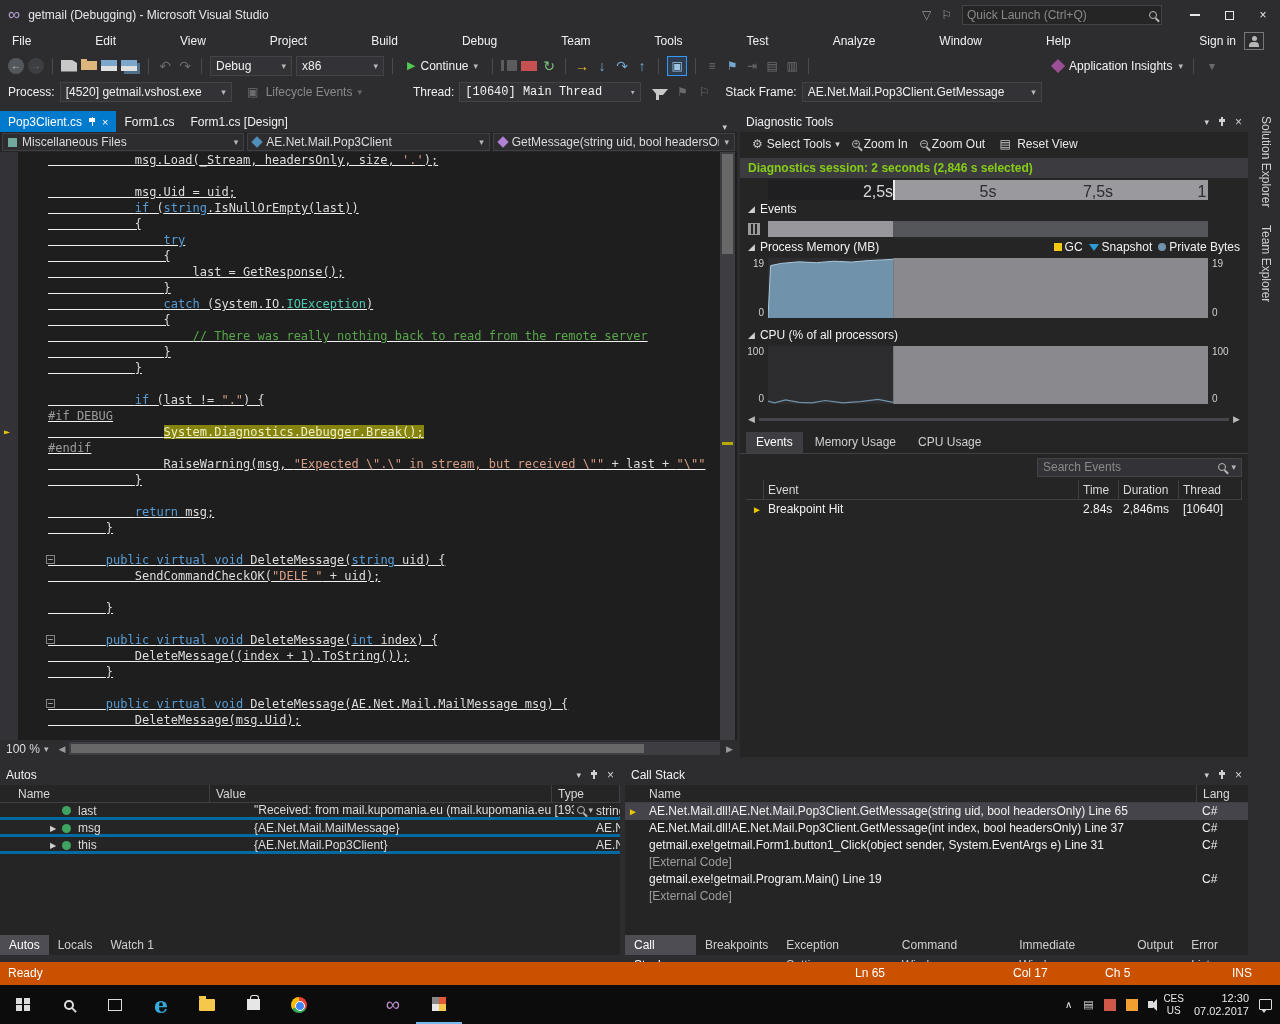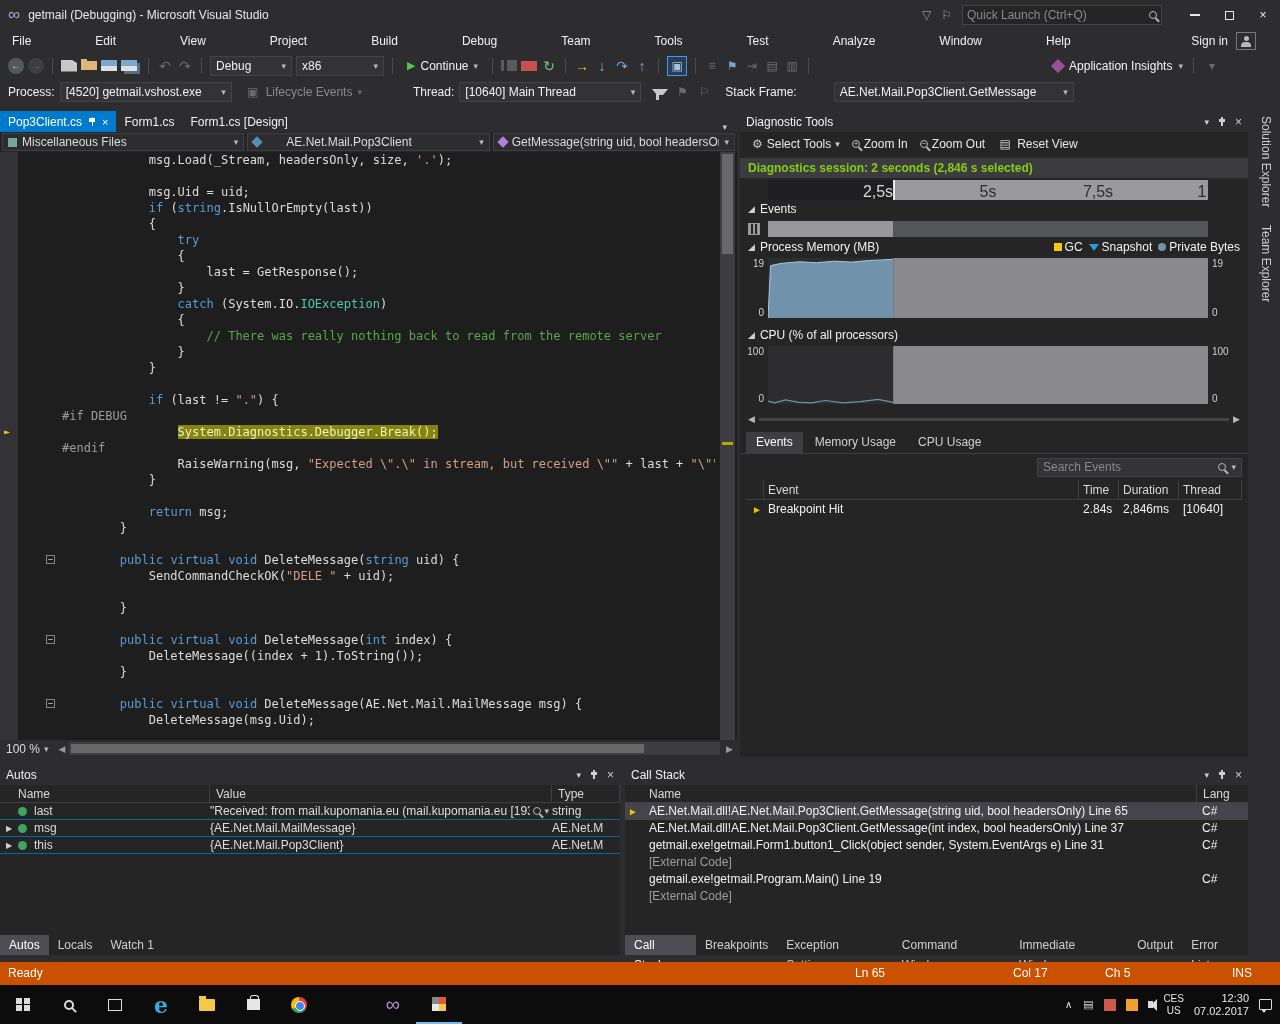--- a/index.html
+++ b/index.html
@@ -19,21 +19,21 @@
   .mag { width:8px; height:8px; border:1.5px solid #b8b8b8; border-radius:50%; position:relative; flex:none; }
   .mag::after { content:""; position:absolute; width:5px; height:1.5px; background:#b8b8b8; transform:rotate(45deg); right:-4px; bottom:-2px; }
   .winbtns { display:flex; height:30px; margin-left:6px; }
   .winbtn { width:34px; height:30px; display:flex; align-items:center; justify-content:center; color:#e8e8e8; }
   .min-glyph { width:10px; height:1.5px; background:#e8e8e8; }
   .max-glyph { width:9px; height:9px; border:1.5px solid #e8e8e8; }
 
   
   .menubar { position:absolute; left:0; top:30px; width:1280px; height:22px; display:flex; align-items:center; padding-left:4px; }
   .menu-item { padding:0 8px; height:22px; line-height:22px; color:#f1f1f1; }
-  .menu-right { margin-left:auto; display:flex; align-items:center; gap:8px; padding-right:24px; }
+  .menu-right { margin-left:auto; display:flex; align-items:center; gap:8px; padding-right:16px; }
   .signin { color:#f1f1f1; }
   .user-ic { width:20px; height:18px; border:1px solid #777; position:relative; }
   .user-ic::before { content:""; position:absolute; left:6.5px; top:3px; width:5px; height:5px; border-radius:50%; background:#b8b8b8; }
   .user-ic::after { content:""; position:absolute; left:4px; top:9px; width:10px; height:5px; border-radius:4px 4px 0 0; background:#b8b8b8; }
 
   
   .toolbar1 { position:absolute; left:0; top:52px; width:1280px; height:27px; display:flex; align-items:center; padding-left:8px; gap:4px; }
   .toolbar2 { position:absolute; left:0; top:79px; width:1280px; height:26px; display:flex; align-items:center; padding-left:8px; gap:5px; }
   .tbi { min-width:16px; height:16px; display:inline-flex; align-items:center; justify-content:center; color:#c8c8c8; font-size:12px; }
   .tbi.big { font-size:14px; }
@@ -75,21 +75,21 @@
   .navcombo { flex:1; display:flex; align-items:center; gap:5px; padding:0 5px; background:#2d2d30; border:1px solid #3f3f46; color:#dcdcdc; overflow:hidden; white-space:nowrap; }
   .navcombo .chev { margin-left:auto; color:#b8b8b8; font-size:9px; }
   .ni { width:9px; height:9px; flex:none; }
   .ni.proj { background:#71a89c; }
   .ni.cls { background:#4f90b8; transform:rotate(45deg); width:8px; height:8px; }
   .ni.meth { background:#b180d7; transform:rotate(45deg); width:8px; height:8px; }
 
   .editor-code { position:absolute; left:0; top:152px; width:737px; height:588px; background:#1e1e1e; overflow:hidden; }
   .code-margin { position:absolute; left:0; top:0; bottom:0; width:18px; background:#333337; }
   #code-lines { position:relative; font-family:"DejaVu Sans Mono",monospace; font-size:12px; }
-  .code-line { position:relative; height:16px; line-height:16px; white-space:pre; padding-left:62px; overflow:hidden; width:715px; }
+  .code-line { position:relative; height:16px; line-height:16px; white-space:pre; padding-left:48px; overflow:hidden; width:715px;text-decoration:underline; }
   .tok-p { color:#dcdcdc; } .tok-k { color:#569cd6; } .tok-s { color:#d69d85; }
   .tok-c { color:#57a64a; } .tok-t { color:#4ec9b0; } .tok-pp { color:#9b9b9b; }
   .tok-x { background:#84840f; color:#efefc0; }
   .exec-arrow { position:absolute; left:4px; top:0; color:#e8c800; font-size:10px; line-height:16px; }
   .fold-box { position:absolute; left:46px; top:3px; width:9px; height:9px; border:1px solid #858585; background:#1e1e1e; color:#c8c8c8; font-size:9px; line-height:7px; text-align:center; font-family:"DejaVu Sans Mono",monospace; }
   .vscroll { position:absolute; right:2px; top:0; width:15px; height:588px; background:#3e3e42; }
   .vthumb { position:absolute; left:2px; right:2px; top:2px; height:100px; background:#686868; }
   .vmark { position:absolute; left:2px; right:2px; top:290px; height:3px; background:#b8a900; }
 
   .editor-bottombar { position:absolute; left:0; top:740px; width:737px; height:17px; display:flex; align-items:center; background:#2d2d30; }
@@ -166,21 +166,21 @@
   .right-strip { position:absolute; left:1252px; top:112px; width:28px; height:645px; display:flex; flex-direction:column; gap:18px; padding-top:4px; align-items:center; }
   .vtab { writing-mode:vertical-rl; color:#d0d0d0; font-size:12px; }
 
   
   .autos-panel { position:absolute; left:0; top:765px; width:620px; height:190px; background:#252526; }
   .callstack-panel { position:absolute; left:625px; top:765px; width:623px; height:190px; background:#252526; }
   .grid-head { display:grid; height:18px; line-height:18px; border-bottom:1px solid #3f3f46; color:#d8d8d8; background:#252526; }
   .grid-head > span { border-right:1px solid #3f3f46; padding-left:6px; }
   .autos-head { grid-template-columns:210px 342px auto; }
   .autos-head > span:first-child { padding-left:18px; }
-  .autos-row { display:grid; grid-template-columns:18px 16px 176px 342px auto; height:17px; line-height:17px; border-bottom:1px solid #0369a1; color:#dcdcdc; }
+  .autos-row { display:grid; grid-template-columns:18px 16px 176px 342px auto; height:17px; line-height:17px; border-bottom:3px solid #0369a1; color:#dcdcdc;padding-left:44px; }
   .expander { text-align:center; color:#d0d0d0; font-size:8px; }
   .var-icon { width:9px; height:9px; border-radius:50%; background:#3fa45f; align-self:center; }
   .value-cell { display:flex; align-items:center; overflow:hidden; }
   .value-cell .vtext { flex:1; overflow:hidden; white-space:nowrap; }
   .val-ctrl { display:flex; align-items:center; gap:3px; padding:0 3px; flex:none; }
   .cell { overflow:hidden; white-space:nowrap; }
   .cs-grid { display:grid; grid-template-columns:16px auto 52px; height:17px; line-height:17px; align-items:center; color:#f1f1f1; }
   .cs-grid.head { height:18px; line-height:18px; border-bottom:1px solid #3f3f46; color:#d8d8d8; }
   .cs-grid.head > span:nth-child(2) { padding-left:8px; }
   .cs-grid.head > span:nth-child(3) { border-left:1px solid #3f3f46; padding-left:6px; }
@@ -337,31 +337,31 @@
   <div class="toolbar2">
     <span class="tlabel">Process:</span>
     <span class="combo" style="width:172px;">
       <span style="overflow:hidden;white-space:nowrap;">[4520] getmail.vshost.exe</span>
         <span class="chev">▾</span>
     </span>
     <span class="tbi dim" style="margin-left:8px;">▣</span>
     <span class="dimtext">Lifecycle Events</span>
     <span class="chev" style="font-size:9px;color:#6a6a6a;">▾</span>
     <span class="tlabel" style="margin-left:46px;">Thread:</span>
-    <span class="combo" style="width:182px;">
+    <span class="combo" style="width:182px;font-family:Liberation Mono, monospace;">
       <span style="overflow:hidden;white-space:nowrap;">[10640] Main Thread</span>
         <span class="chev">▾</span>
     </span>
     <span id="dl-icons" style="display:flex;align-items:center;gap:6px;margin-left:6px;">
         <span class="tbi i-funnel"></span>
         <span class="tbi dim">⚑</span>
         <span class="tbi dim">⚐</span>
       </span>
     <span class="tlabel" style="margin-left:8px;">Stack Frame:</span>
-    <span class="combo" style="width:240px;margin-left:32px;">
+    <span class="combo" style="width:240px;">
       <span style="overflow:hidden;white-space:nowrap;">AE.Net.Mail.Pop3Client.GetMessage</span>
         <span class="chev">▾</span>
     </span>
   </div>
 
   <div class="editor-tabs">
     <span id="editor-tabs" style="display:flex;height:21px;">
         <div class="etab active">
           <span class="etab-label">Pop3Client.cs</span>
           <span class="etab-pin"></span>
@@ -378,21 +378,21 @@
   </div>
 
   <div class="editor-nav">
     <span class="navcombo">
       <span class="ni proj"></span>
       <span style="overflow:hidden;">Miscellaneous Files</span>
       <span class="chev">▾</span>
     </span>
     <span class="navcombo">
       <span class="ni cls"></span>
-      <span style="overflow:hidden;margin-left:20px;">AE.Net.Mail.Pop3Client</span>
+      <span style="overflow:hidden;">AE.Net.Mail.Pop3Client</span>
       <span class="chev">▾</span>
     </span>
     <span class="navcombo">
       <span class="ni meth"></span>
       <span style="overflow:hidden;">GetMessage(string uid, bool headersOn</span>
       <span class="chev">▾</span>
     </span>
   </div>
 
   <div class="editor-code">

